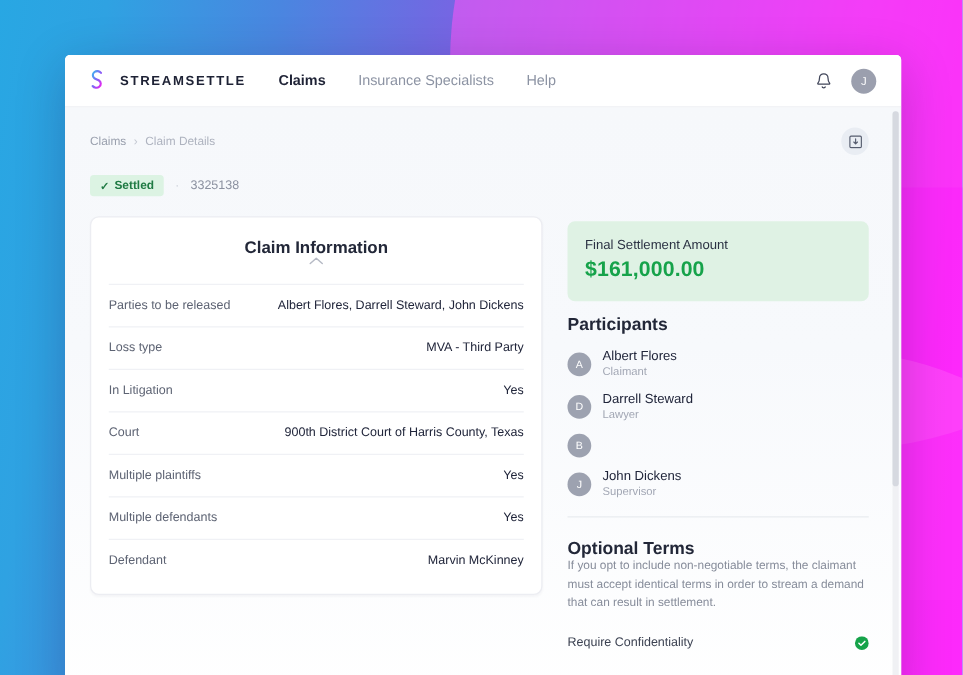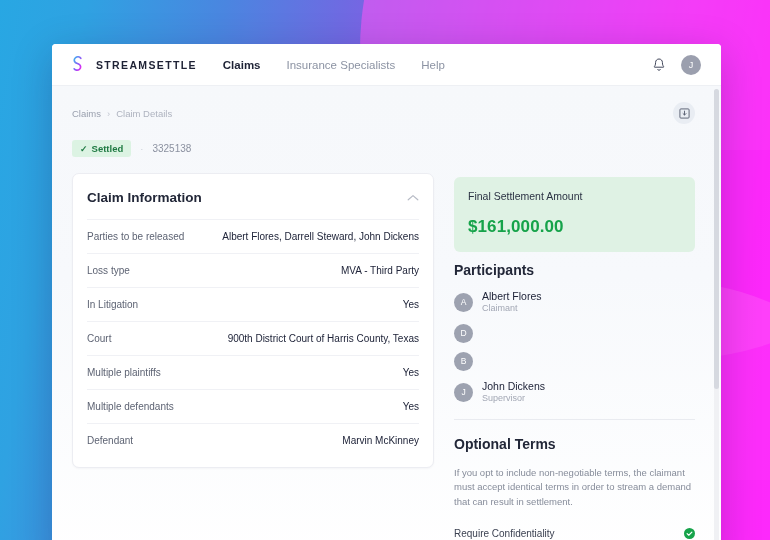--- a/index.html
+++ b/index.html
@@ -114,20 +114,21 @@
 
   
   .card {
     background:#fff; border:1px solid #ecedf2; border-radius:7px;
     box-shadow:0 1px 2px rgba(25,30,60,.035);
     padding:0 14px;
   }
   .card-head {
     display:flex; align-items:center; justify-content:space-between;
     padding:16px 0 14px 0;
+    flex-direction:column;
   }
   .card-title { font-size:13.5px; font-weight:bold; color:#222738; }
   .chev { width:12px; height:8px; cursor:pointer; display:block; }
 
   
   .info-row {
     display:flex; align-items:center; justify-content:space-between;
     padding:11px 0; border-top:1px solid #f0f1f5; gap:12px;
   }
   .info-label { font-size:10px; color:#5d6373; white-space:nowrap; }
@@ -136,38 +137,38 @@
     white-space:nowrap; overflow:hidden; text-overflow:ellipsis;
   }
   .card-pad-bottom { height:10px; }
 
   .card-spacer { height:16px; }
 
   
   #settlement {
     background:#dff2e4; border-radius:6px; padding:13px 14px 15px 14px;
   }
-  #settlement-label { font-size:10.5px; color:#2b3243; margin-bottom:15px; }
+  #settlement-label { font-size:10.5px; color:#2b3243; margin-bottom:4px; }
   #settlement-amount { font-size:17px; font-weight:bold; color:#16a34a; letter-spacing:.1px; }
 
   .sect-title { font-size:14px; font-weight:bold; color:#222738; }
   #participants-title { margin:10px 0 12px 0; }
 
   .participant { display:flex; align-items:center; gap:9px; margin-bottom:9px; }
   .p-avatar {
     width:19px; height:19px; border-radius:50%;
     background:#9da2b0; color:#fff;
     font-size:8.5px; display:flex; align-items:center; justify-content:center;
     flex:0 0 19px;
   }
   .p-name { font-size:10.5px; color:#20253a; line-height:1.25; }
   .p-role { font-size:9px; color:#a2a7b4; line-height:1.3; }
 
   #terms-divider { border-top:1px solid #e9ebf0; margin:14px 0 16px 0; }
-  #optional-title { margin-bottom:14px; }
+  #optional-title { margin-bottom:0; }
   #optional-desc {
     font-size:9.5px; color:#868c9a; line-height:1.55; margin-bottom:13px;
   }
   .term-row {
     display:flex; align-items:center; justify-content:space-between;
     padding:5px 0;
   }
   .term-label { font-size:10px; color:#3c4252; }
   .term-mark { width:11px; height:11px; display:block; }
 
@@ -306,20 +307,24 @@
 
           <div class="participant">
             <div class="p-avatar">A</div>
             <div>
               <div class="p-name">Albert Flores</div>
               <div class="p-role">Claimant</div>
             </div>
           </div>
           <div class="participant">
             <div class="p-avatar">D</div>
+            <div>
+              <div class="p-name">Darrell Steward</div>
+              <div class="p-role">Lawyer</div>
+            </div>
           </div>
           <div class="participant">
             <div class="p-avatar">B</div>
           </div>
           <div class="participant">
             <div class="p-avatar">J</div>
             <div>
               <div class="p-name">John Dickens</div>
               <div class="p-role">Supervisor</div>
             </div>

